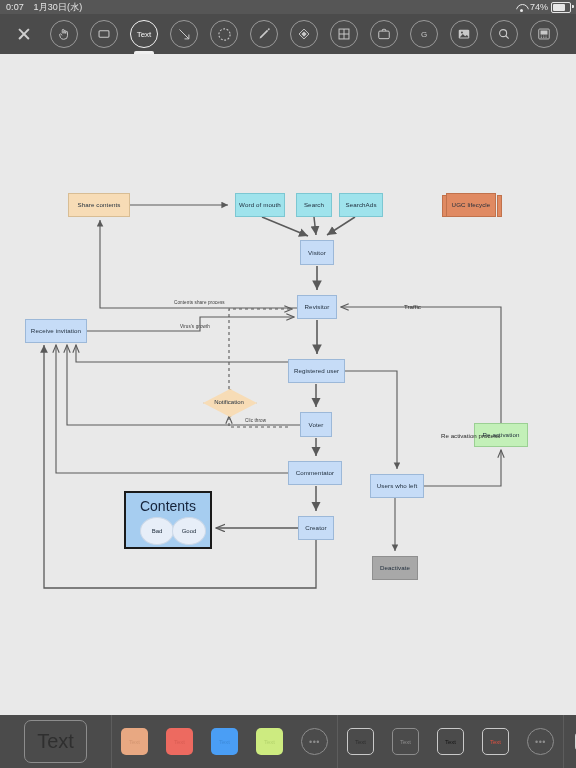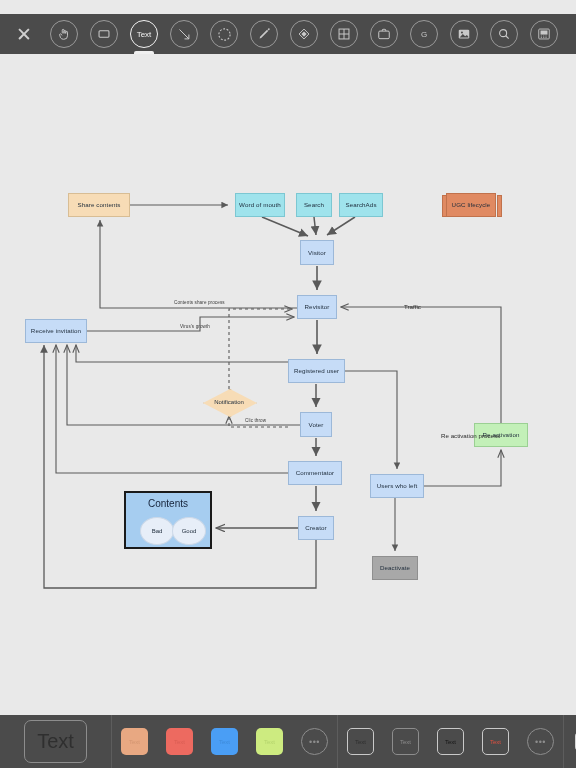--- a/index.html
+++ b/index.html
@@ -50,21 +50,21 @@
   .n-gray{background:#a8a8a8;border:1px solid #8f8f8f;}
 
   .diamond{position:absolute;display:flex;align-items:center;justify-content:center;
     font-size:6px;color:#1d2b3a;}
   .diamond .dshape{position:absolute;left:0;top:0;width:100%;height:100%;
     background:#f7dcb6;border:1px solid #d8bd94;
     clip-path:polygon(50% 0,100% 50%,50% 100%,0 50%);}
   .diamond span{position:relative;z-index:2;}
 
   .grp{position:absolute;background:#a6cdf0;border:2px solid #1a1a1a;box-sizing:border-box;}
-  .grp-title{position:absolute;left:0;right:0;top:5px;text-align:center;font-size:10px;color:#15233a;}
+  .grp-title{position:absolute;left:0;right:0;top:5px;text-align:center;font-size:14px;color:#15233a;}
   .ell{position:absolute;background:#e7eef8;border:1px solid #cdd9e8;border-radius:50%;
     display:flex;align-items:center;justify-content:center;font-size:6px;color:#1d2b3a;}
 
   .edge-label{position:absolute;font-size:4.6px;color:#3a3a3a;white-space:nowrap;letter-spacing:.1px;}
   .free-label{position:absolute;font-size:6.2px;color:#2b2b2b;white-space:nowrap;}
 
   .selhandle{position:absolute;background:#e08a62;border:1px solid #c1724c;width:3px;}
 
   
   .bottombar{position:absolute;left:0;top:715px;width:576px;height:53px;background:#4b4b4b;
@@ -81,20 +81,31 @@
   .ob{width:27px;height:27px;border:1px solid #9a9a9a;border-radius:5px;margin:0 9px;
     display:flex;align-items:center;justify-content:center;font-size:6px;box-sizing:border-box;}
   .ob.more{border-radius:50%;color:#8d8d8d;font-size:9px;letter-spacing:.5px;}
   .shapebtn{width:22px;height:17px;border:2px solid #d6d6d6;border-radius:3px;margin:0 11px;box-sizing:border-box;}
 </style>
 </head>
 <body>
 
 <div id="app">
 
+  <div class="statusbar">
+    <div class="sb-left">
+      <span class="sb-time">0:07</span>
+      <span>1月30日(水)</span>
+    </div>
+    <div class="sb-right">
+      <span class="wifi"></span>
+      <span>74%</span>
+      <span class="batt"></span>
+    </div>
+  </div>
 
   <div class="toolbar">
     <div class="tb-items" id="tb-items">
         <div class="tb-btn">
           <span class="xicon">✕</span>
         </div>
         <div class="tb-btn">
           <div class="circ">
             <svg width="14" height="14" viewBox="0 0 24 24" fill="none" stroke="currentColor" stroke-width="1.6">
               <path d="M9 11V5.5a1.5 1.5 0 0 1 3 0V11"></path>

